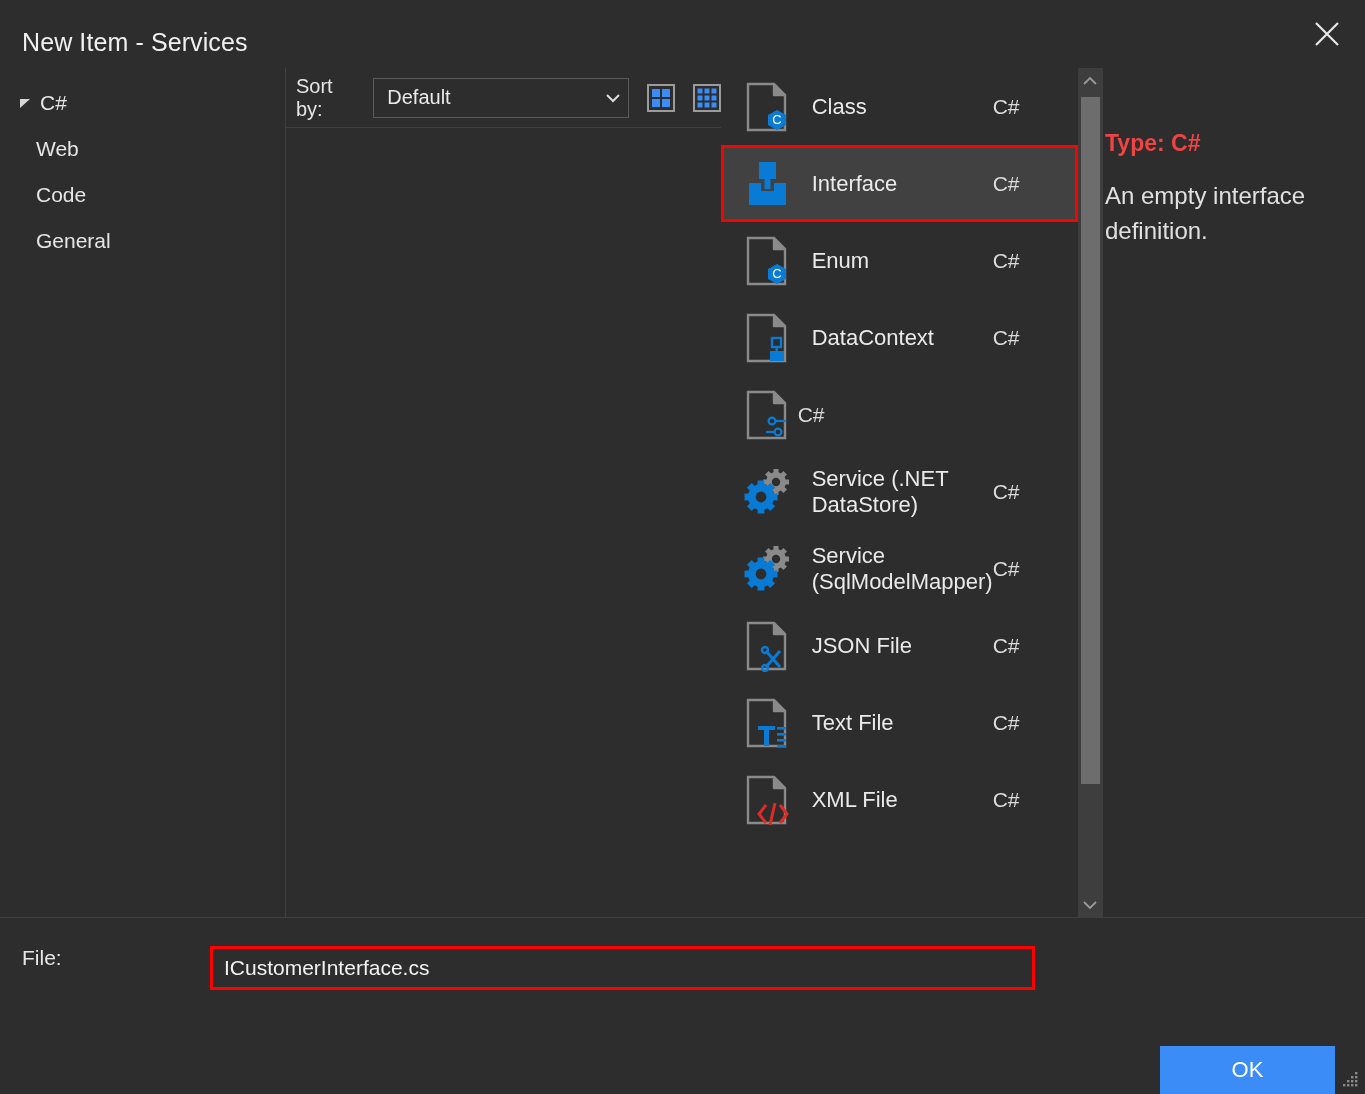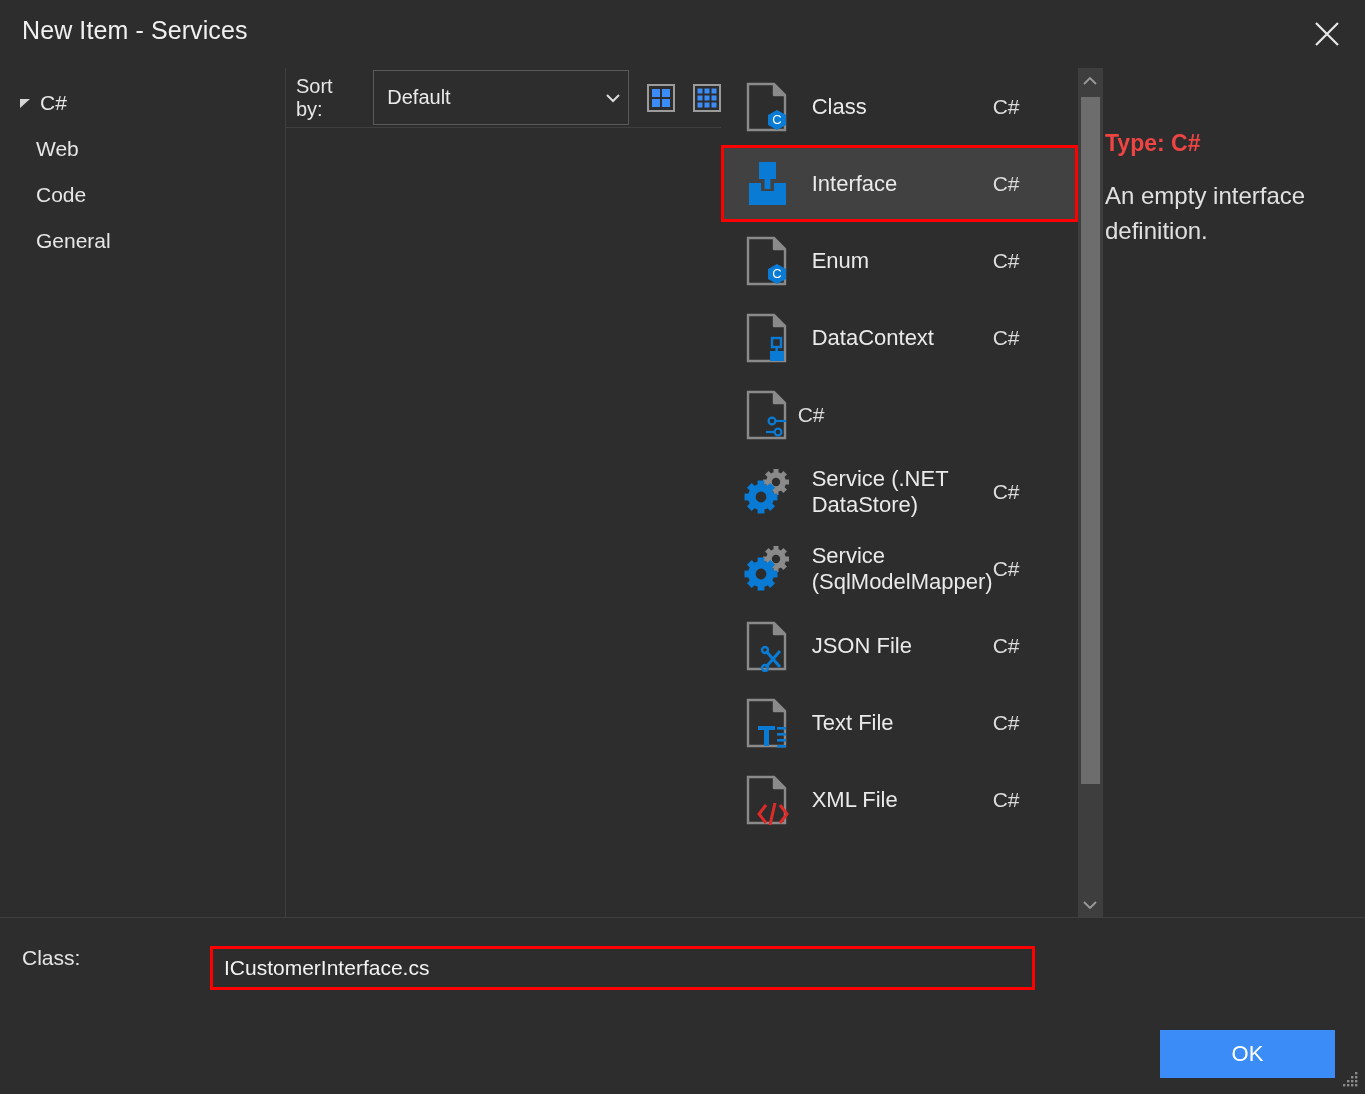--- a/index.html
+++ b/index.html
@@ -13,21 +13,21 @@
     position: relative;
     width: 1365px; height: 1094px;
     background: #2d2d2d;
     display: flex; flex-direction: column;
   }
 
   
   .titlebar {
     height: 68px; flex: 0 0 68px;
     background: #2d2d2d;
-    display: flex; 
+    display: flex; align-items: center;
     padding: 16px 0 0 22px;
     position: relative;
   }
   .title-text {
     font-size: 25px; color: #f0f0f0; font-weight: 400;
     letter-spacing: .1px;
   }
   .close-btn {
     position: absolute; right: 0; top: 0;
     width: 76px; height: 68px;
@@ -69,21 +69,21 @@
   }
   .toolbar {
     height: 60px; flex: 0 0 60px;
     display: flex; align-items: center;
     padding-left: 10px;
     border-bottom: 1px solid #3f3f3f;
   }
   .sortby-label { font-size: 20px; color: #e6e6e6; margin-right: 14px; }
   .select-wrap {
     position: relative;
-    width: 278px; height: 55px;
+    width: 278px; height: 40px;
     background: #2d2d2d;
     border: 1px solid #5a5a5a;
     display: flex; align-items: center;
     cursor: pointer;
   }
   .select-value {
     font-size: 20px; color: #eaeaea; padding-left: 13px;
     flex: 1 1 auto;
   }
   .chev { width: 30px; display:flex; align-items:center; justify-content:center; }
@@ -178,21 +178,21 @@
     width: 825px; height: 44px;
     background: #2d2d2d;
     border: 3px solid #ff0000;
     display: flex; align-items: center; margin-top: 19px;
   }
   .name-value {
     font-size: 21px; color: #f2f2f2; padding-left: 11px;
   }
   .buttons-row {
     height: 96px; flex: 0 0 96px;
-    display: flex; align-items: center; justify-content: flex-end;
+    display: flex; align-items: flex-end; justify-content: flex-end;
     padding: 16px 30px 0 16px;
     position: relative;
     background: #2d2d2d;
   }
   .btn {
     width: 175px; height: 48px;
     display: flex; align-items: center; justify-content: center;
     font-size: 22px; cursor: pointer;
   }
   .btn-ok { background: #3b8cf7; color: #ffffff; }
@@ -470,21 +470,21 @@
 
     <div class="details">
       <div class="details-type">Type: C#</div>
       <div class="details-desc">An empty interface definition.</div>
     </div>
   </div>
 
   <div class="footer-sep"></div>
 
   <div class="name-row">
-    <div class="name-label">Class:</div>
+    <div class="name-label">File:</div>
     <div class="name-field">
       <span class="name-value">ICustomerInterface.cs</span>
     </div>
   </div>
 
   <div class="buttons-row">
     <div class="btn btn-ok">OK</div>
     <div class="grip">
       <svg width="18" height="18" viewBox="0 0 18 18">
         <g fill="#8a8a8a">

